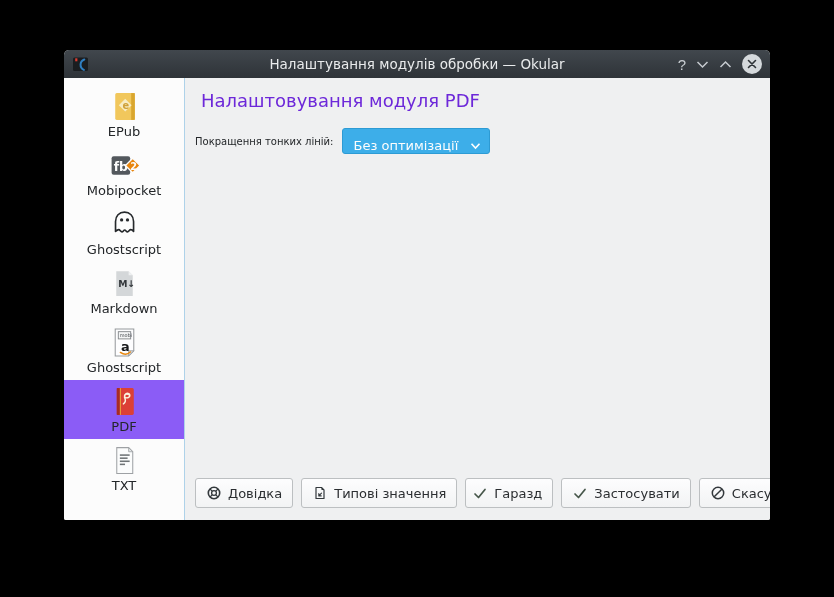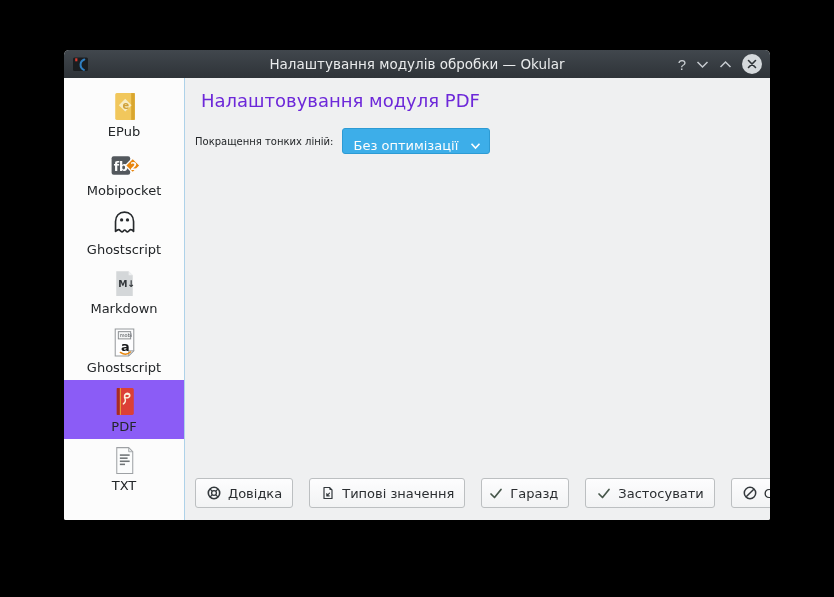--- a/index.html
+++ b/index.html
@@ -47,21 +47,21 @@
   .heading{font-size:18px;font-weight:400;color:#6d28d9;margin:6px;line-height:24px;}
   .form-row{margin-top:15px;display:flex;align-items:center;gap:9px;}
   .form-label{font-size:10px;color:#232629;}
   .combobox{
     height:26px;min-width:137px;box-sizing:border-box;
     background:#3daee9;border:1px solid #2d9bd4;border-radius:3px;
     color:#fdfdfd;font-size:13px;display:inline-flex;align-items:center;
     justify-content:space-between;padding:9px 8px 0 10px;gap:12px;cursor:default;
   }
   
-  .footer{position:absolute;left:10px;right:8px;bottom:12px;display:flex;gap:16px;}
+  .footer{position:absolute;left:10px;right:8px;bottom:12px;display:flex;gap:8px;}
   .btn{
     height:30px;display:inline-flex;align-items:center;gap:6px;padding:0 10px;
     background:linear-gradient(#fdfdfe,#f2f3f4);
     border:1px solid #bcbfc1;border-radius:3px;
     font-family:inherit;font-size:13px;color:#2b2e31;cursor:default;white-space:nowrap;
   }
   .btn-ok{margin-left:auto;padding-left:6px;}
   .btn svg{flex:0 0 auto;}
 </style>
 </head>

